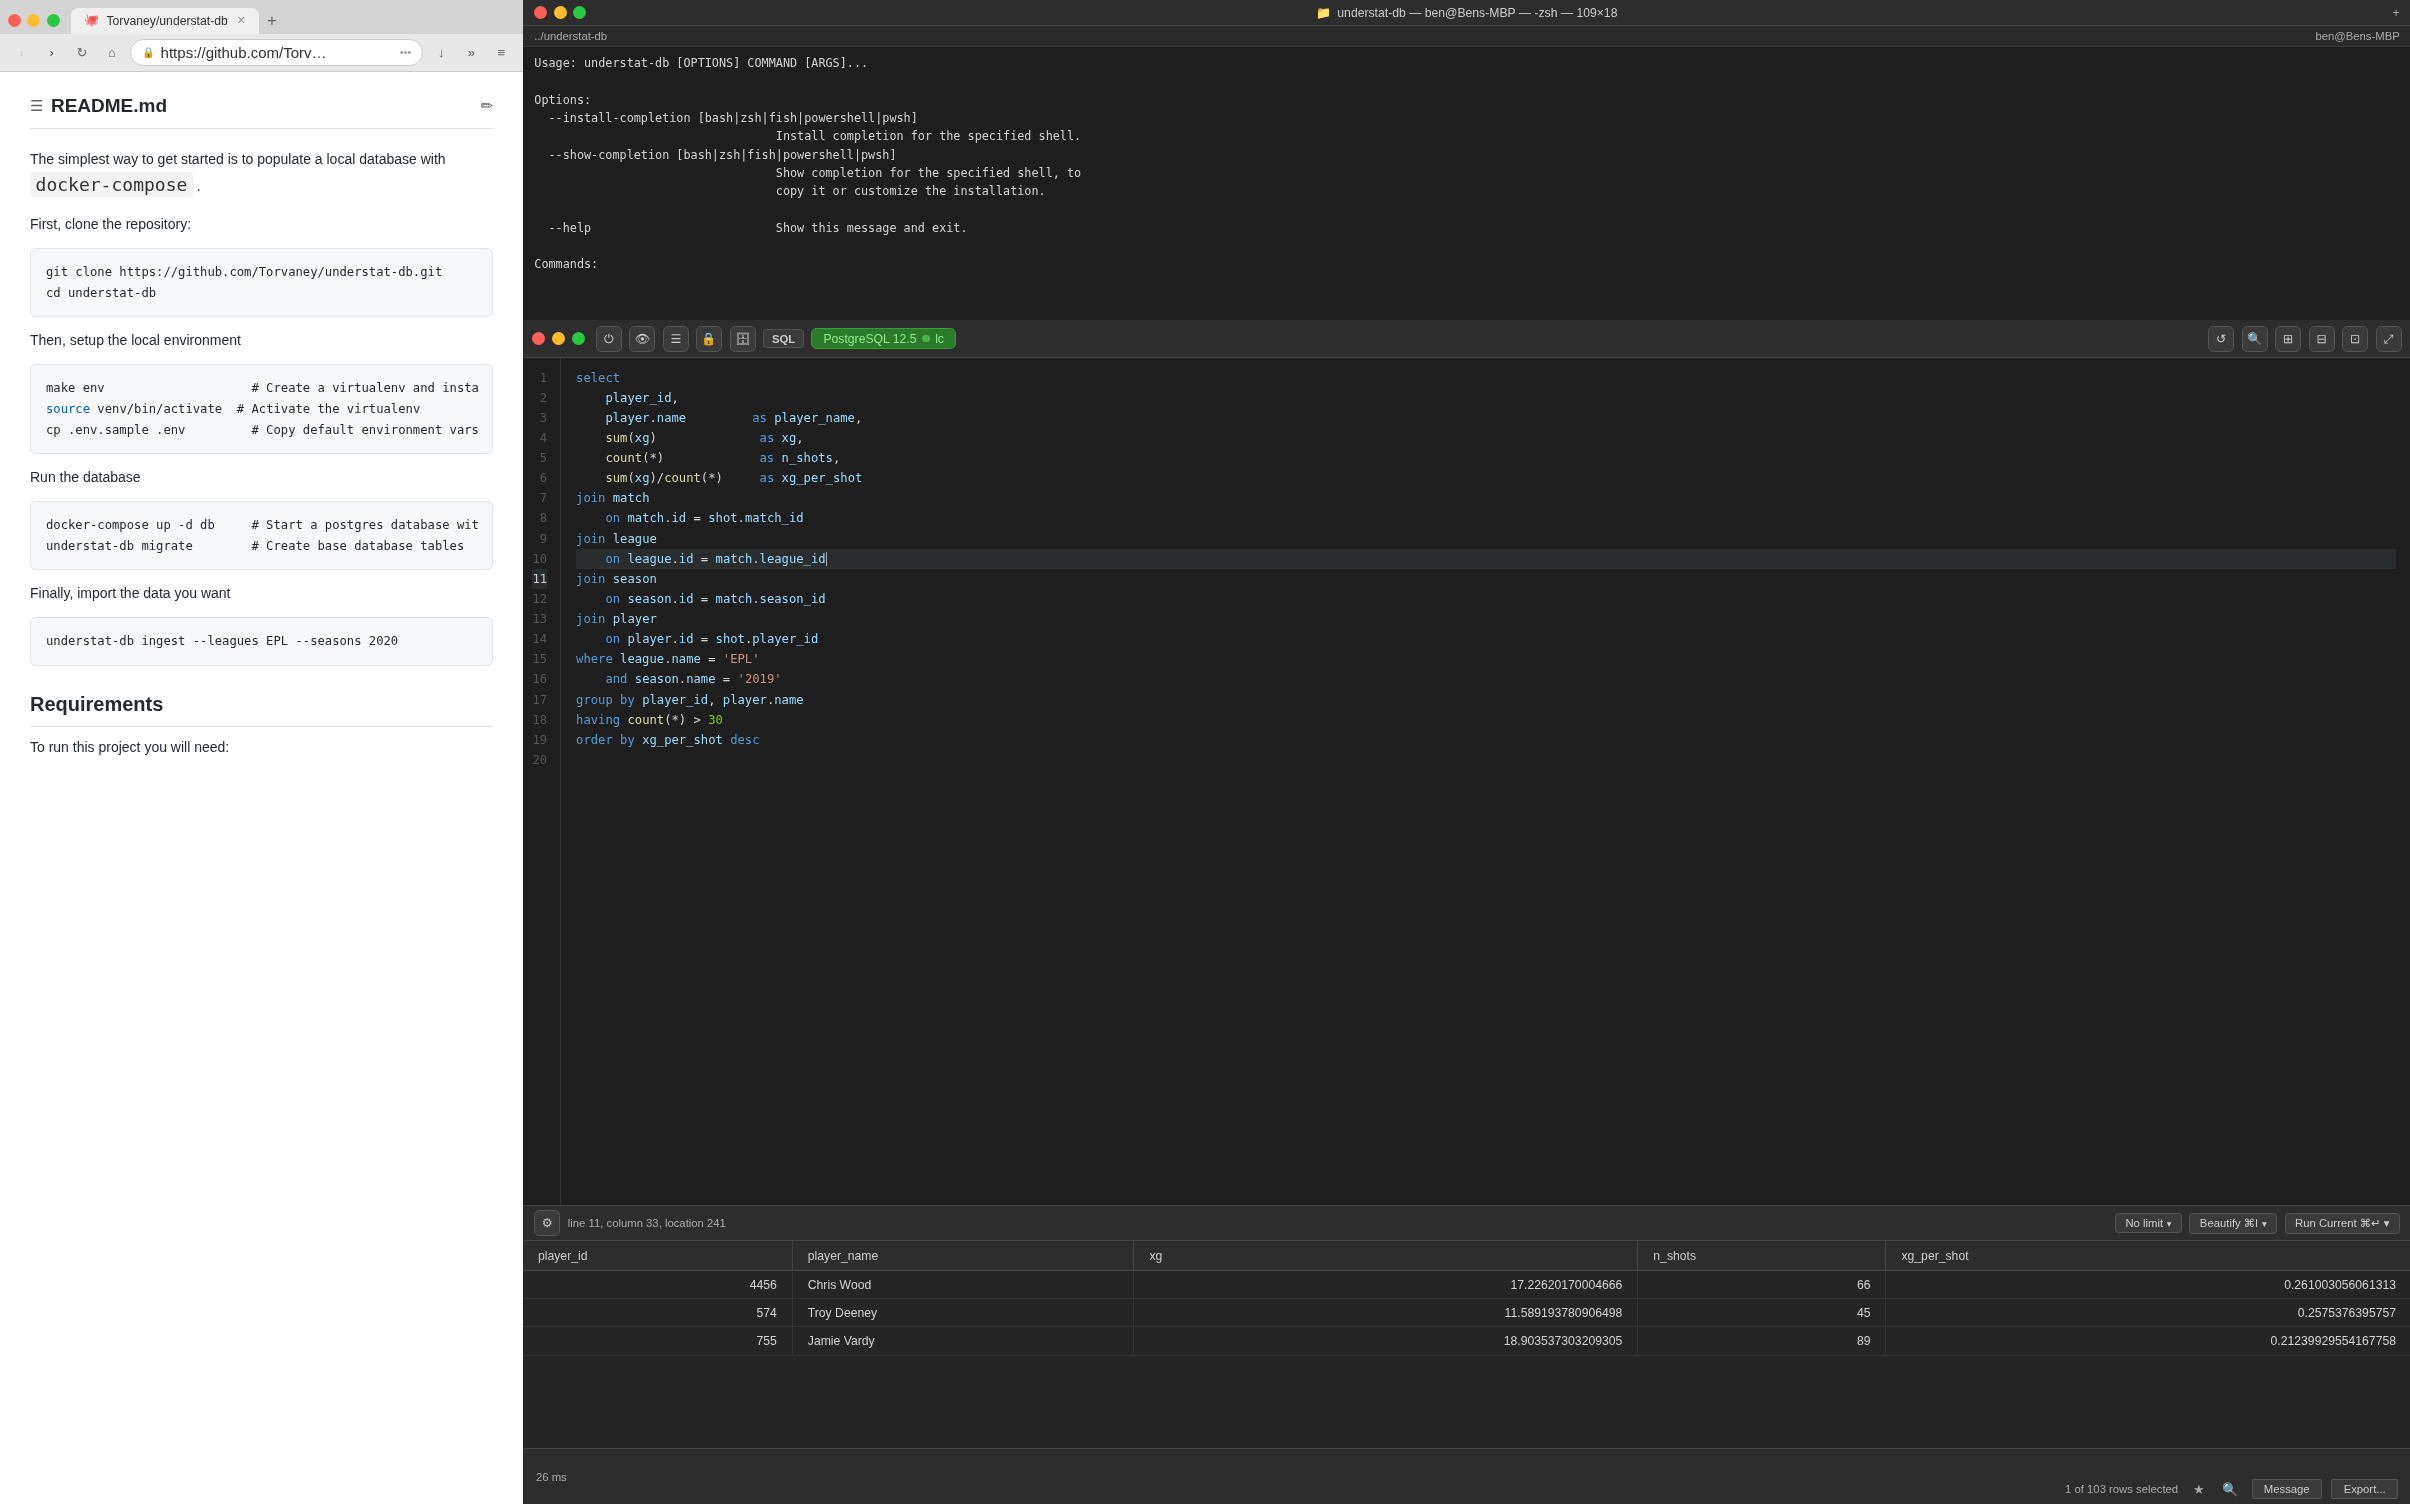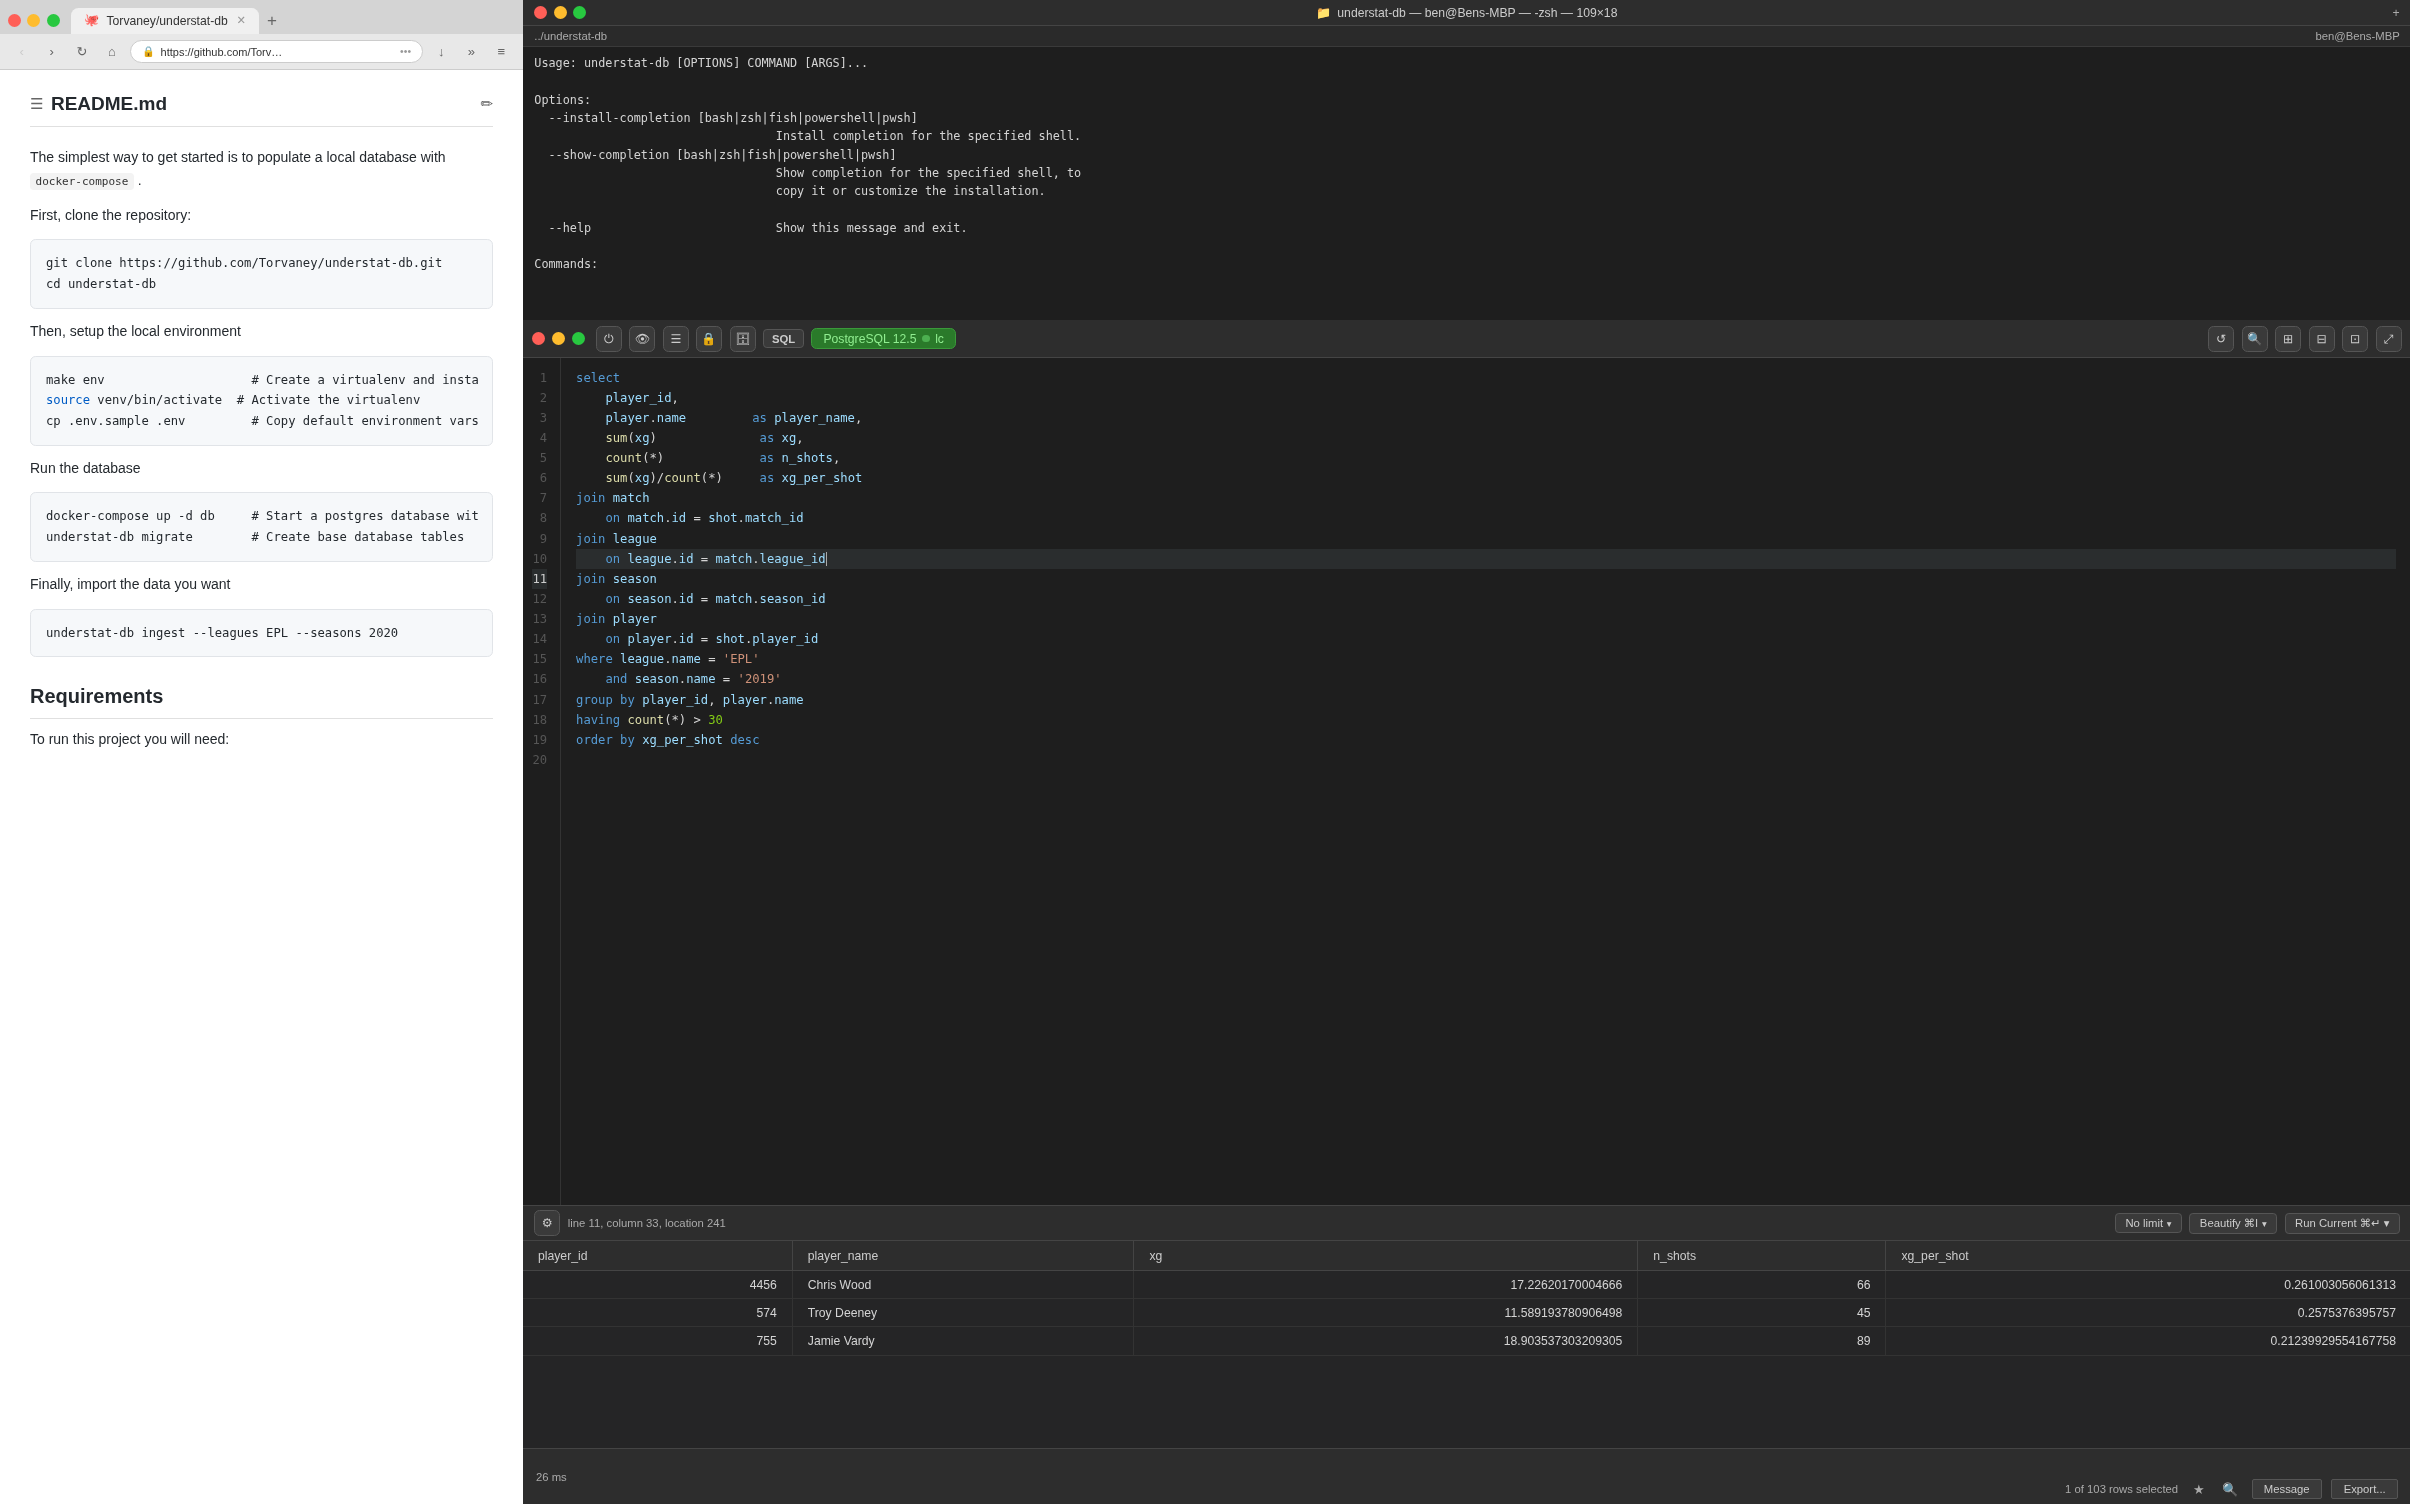--- a/index.html
+++ b/index.html
@@ -59,21 +59,21 @@
       flex: 1;
       display: flex; align-items: center;
       background: #fff;
       border-radius: 19px;
       border: 0.9px solid #ccc;
       padding: 3.8px 11.3px;
       font-size: 12.2px;
       gap: 5.6px;
     }
     .address-bar .lock-icon { color: #999; font-size: 10.4px; }
-    .address-bar .url-text { flex: 1; color: #333; font-size: 11px; }
+    .address-bar .url-text { flex: 1; color: #333; font-size: 15px; }
     .toolbar-btn { width: 24.5px; height: 24.5px; display: flex; align-items: center; justify-content: center; color: #666; font-size: 13px; cursor: pointer; }
 
     
     .browser-content {
       flex: 1;
       overflow-y: auto;
       padding: 22.6px 30px;
       background: #fff;
     }
 
@@ -86,21 +86,21 @@
     .page-header h1 { font-size: 19px; font-weight: 600; color: #24292e; }
     .page-header .edit-btn { color: #666; font-size: 15px; cursor: pointer; }
 
     .readme-body { font-size: 14px; line-height: 1.6; color: #24292e; }
     .readme-body p { margin-bottom: 13px; }
     .readme-body code {
       background: #f3f3f3;
       padding: 1.9px 5.6px;
       border-radius: 3.8px;
       font-family: 'Menlo', 'Monaco', monospace;
-      font-size: 11px;
+      font-size: 18px;
       color: #333;
       margin-top: 28px;
     }
     .readme-body h2 { font-size: 20px; font-weight: 600; margin: 22.6px 0 9.4px 0; padding-bottom: 5.6px; border-bottom: 0.9px solid #e0e0e0; color: #24292e; }
     .readme-body .code-block {
       background: #f6f8fa;
       border: 0.9px solid #e1e4e8;
       border-radius: 5.6px;
       padding: 13px 15px;
       font-family: 'Menlo', 'Monaco', monospace;

